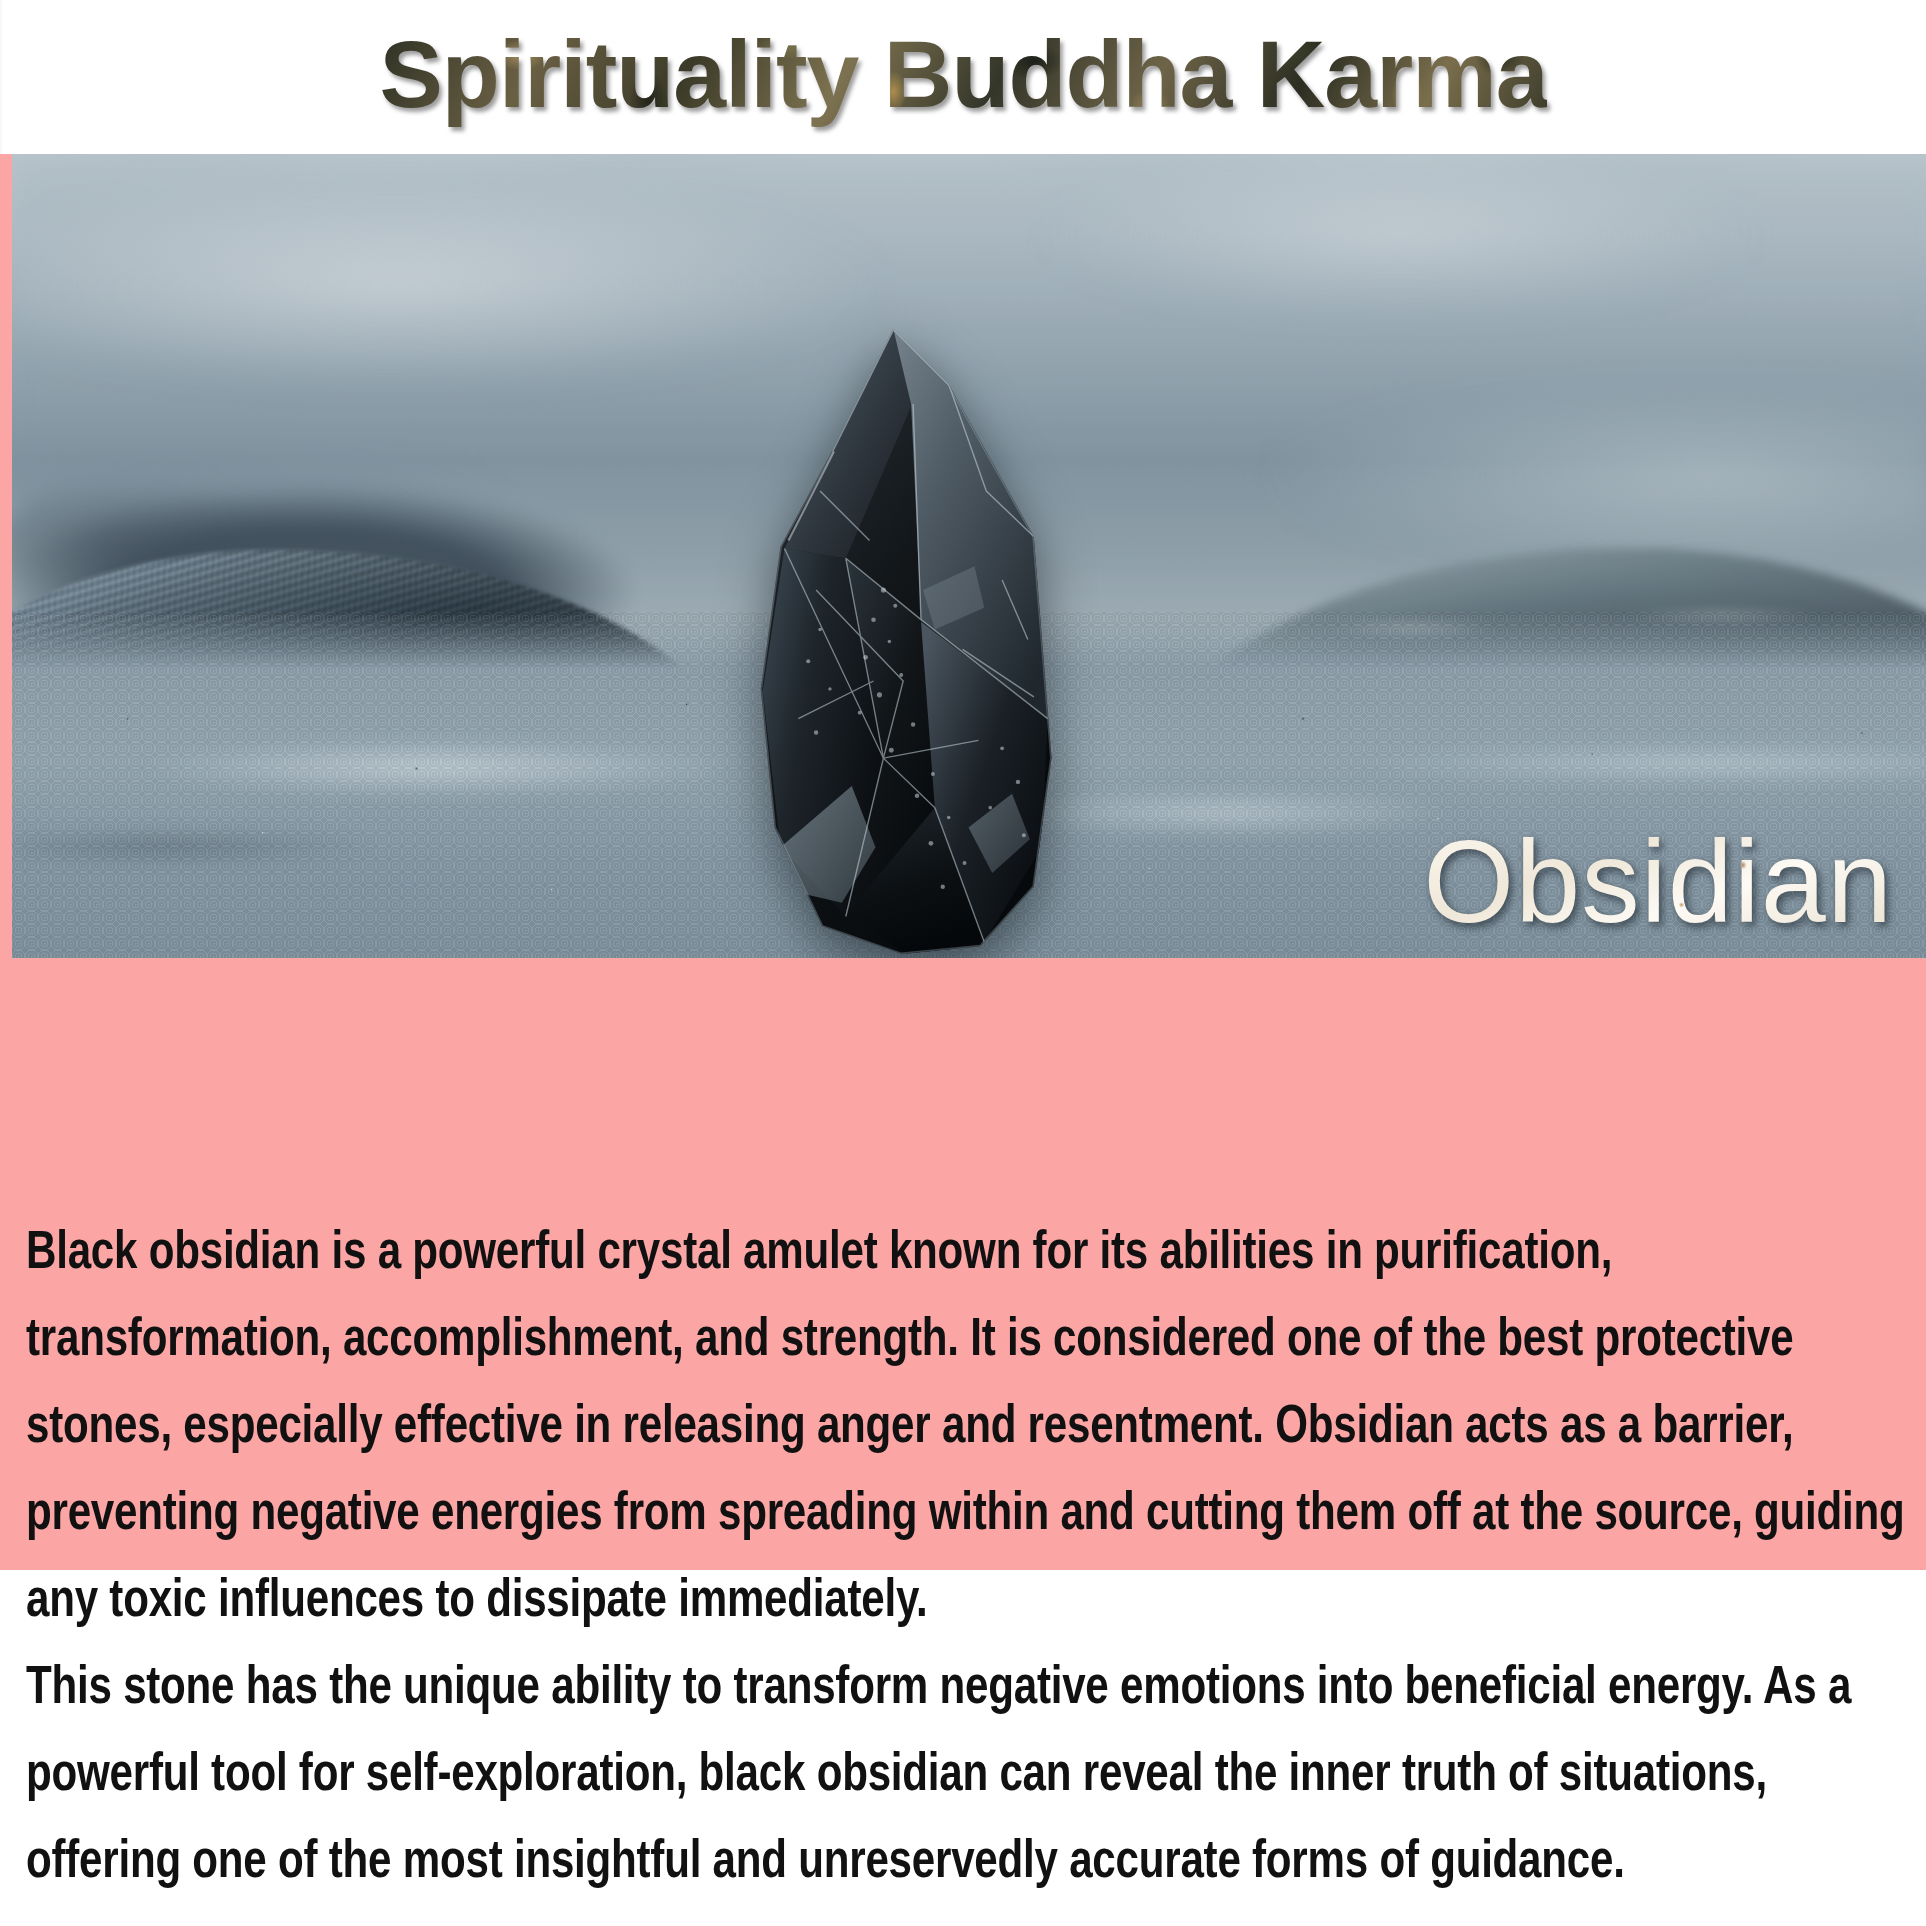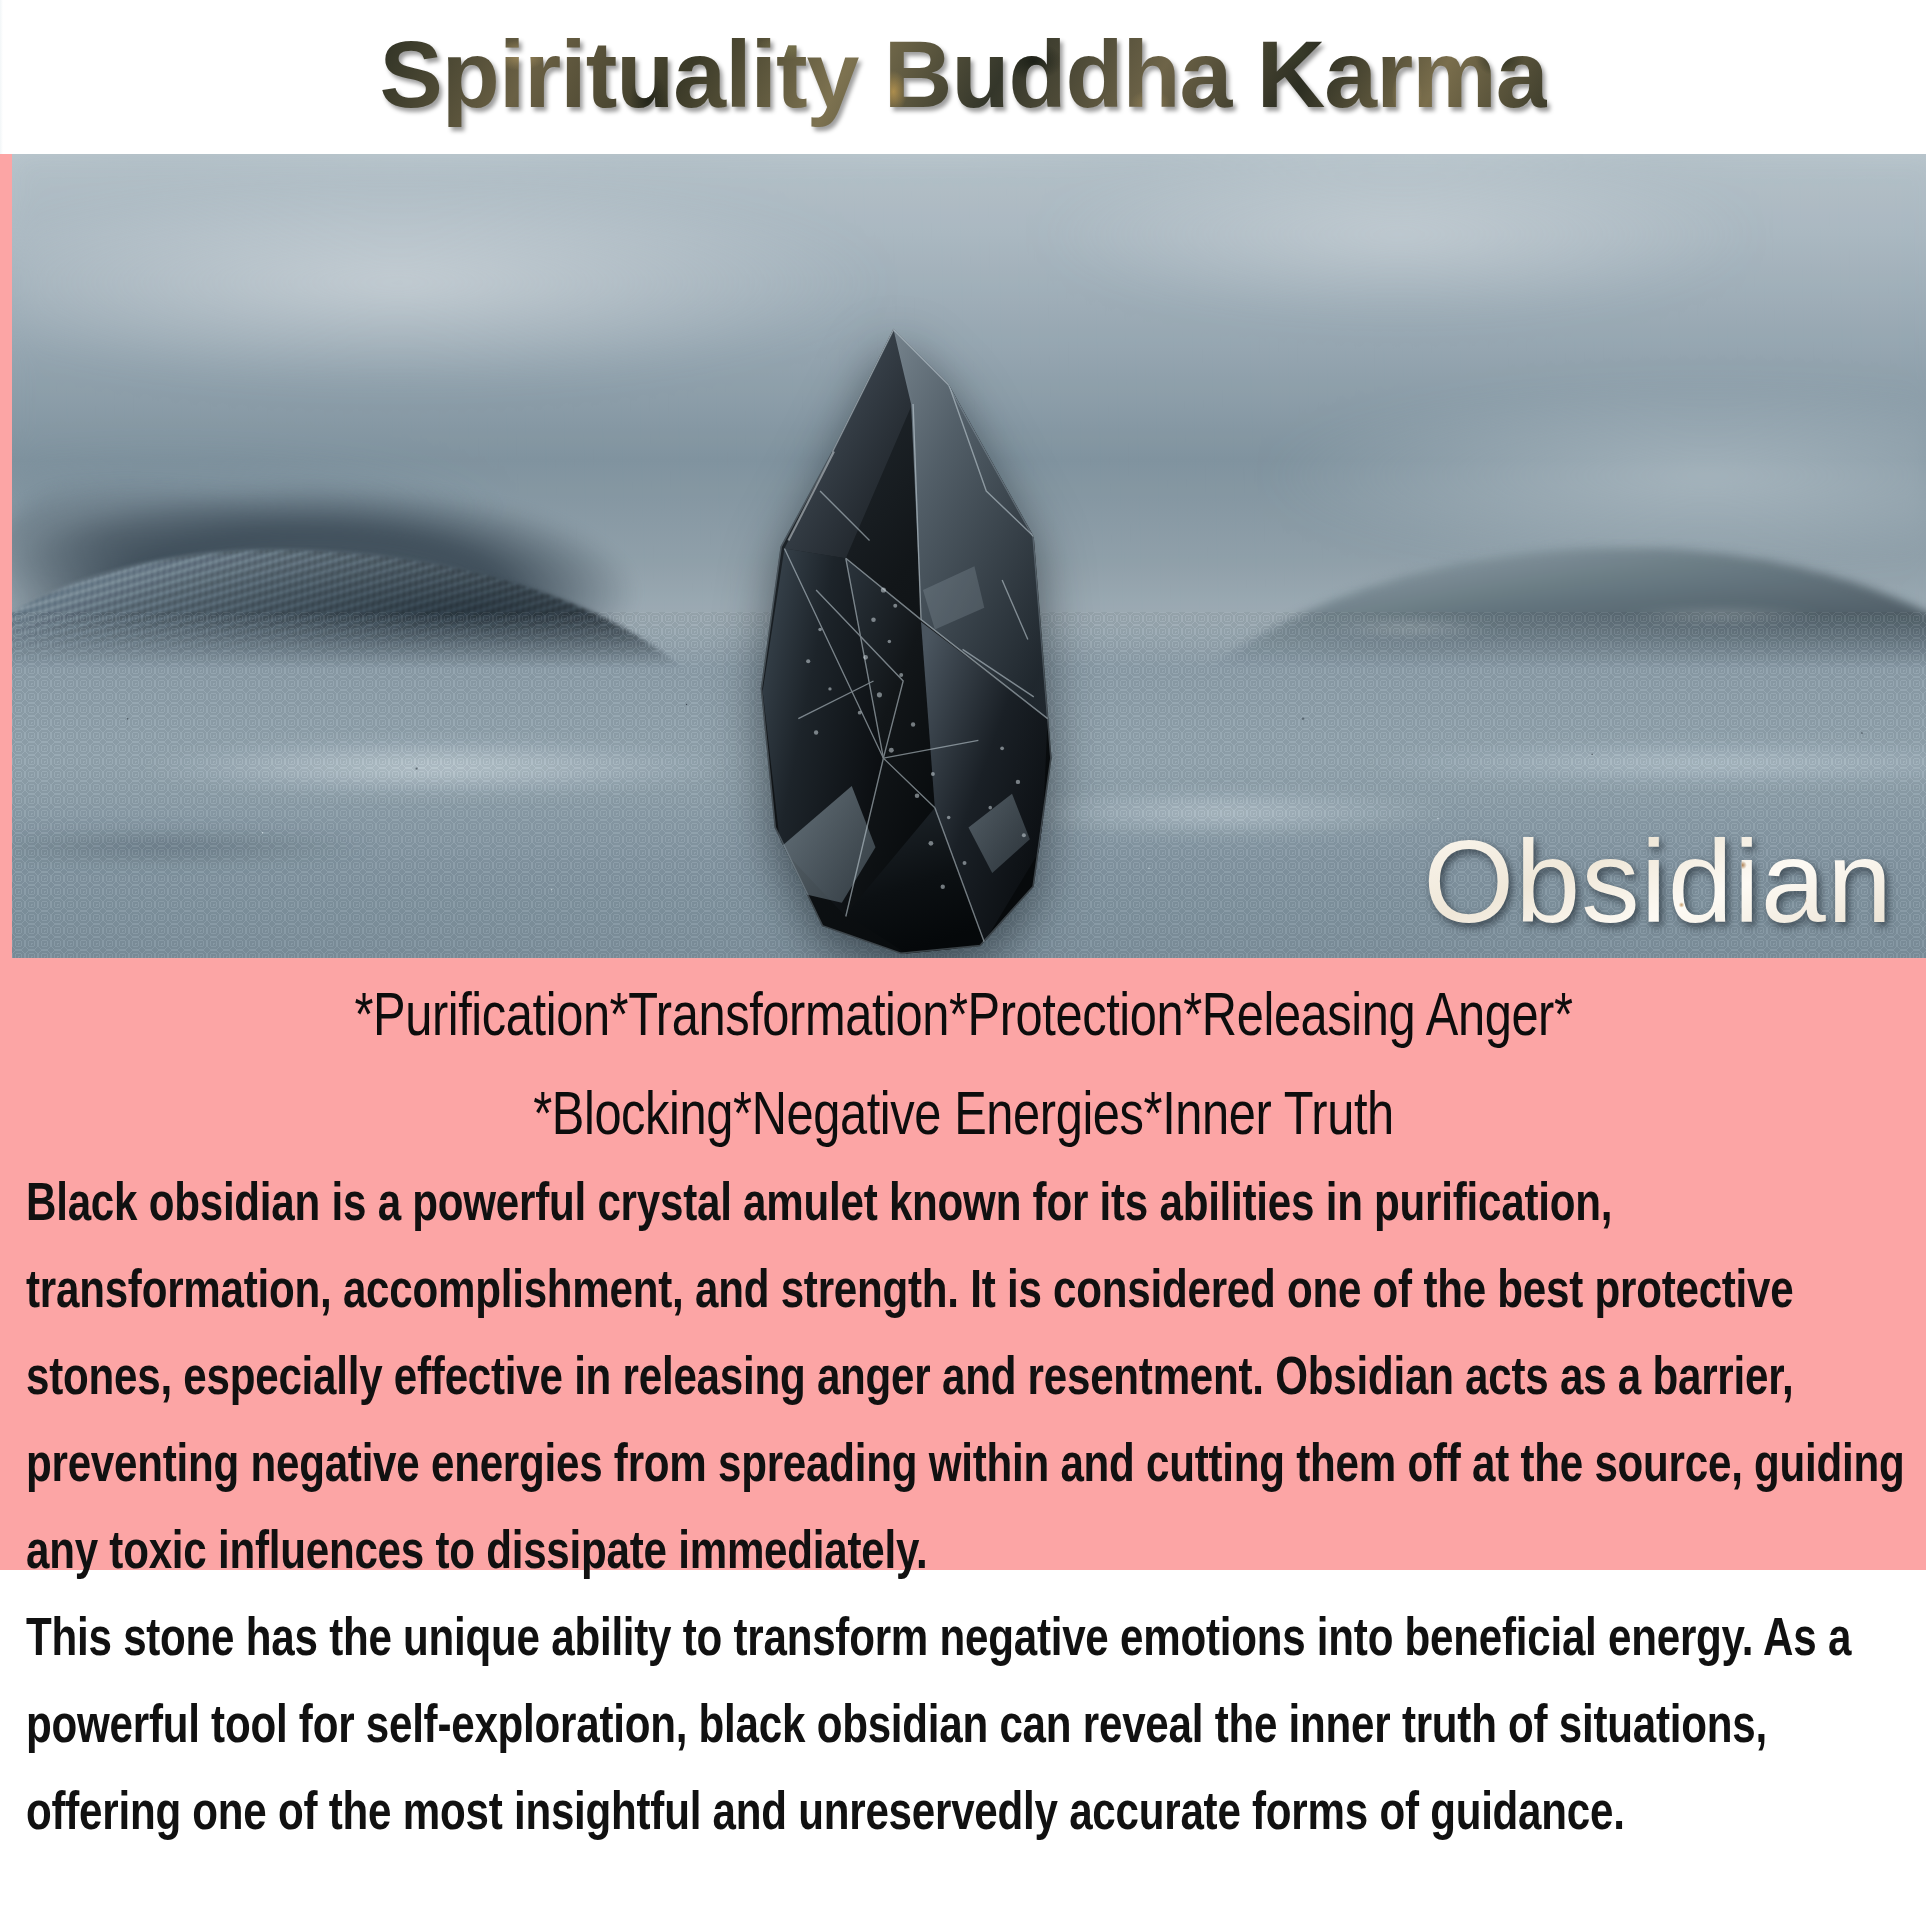--- a/index.html
+++ b/index.html
@@ -255,21 +255,21 @@
     letter-spacing: -0.5px;
     white-space: nowrap;
     transform: scaleX(0.80);
     transform-origin: center center;
   }
 
   
   .body-copy {
     position: absolute;
     left: 26px;
-    top: 1158px;
+    top: 1206px;
     width: 1881px;
   }
   .para {
     font-family: "Liberation Sans Narrow", "Liberation Sans", sans-serif;
     font-stretch: condensed;
     font-weight: 600;
     font-size: 53px;
     line-height: 87px;
     color: #111111;
     margin: 0;
@@ -430,24 +430,20 @@
               radial-gradient(circle 6px at 68% 36%, rgba(156,102,48,.8), rgba(156,102,48,0) 70%),
               radial-gradient(circle 5px at 81% 66%, rgba(174,120,60,.75), rgba(174,120,60,0) 70%),
               radial-gradient(circle 6px at 93% 28%, rgba(152,100,46,.8), rgba(152,100,46,0) 70%),
               linear-gradient(160deg,#fbf7ef 0%,#efe7d8 35%,#fdfaf4 62%,#e9e0cf 100%);
             -webkit-background-clip:text; background-clip:text;
             color:transparent; -webkit-text-fill-color:transparent;
             filter: drop-shadow(3px 4px 4px rgba(10,18,26,.6));">Obsidian</div>
     </div>
   </div>
 
-  <div class="keywords">
-    <div class="kw-line">*Purification*Transformation*Protection*Releasing Anger*</div>
-    <div class="kw-line">*Blocking*Negative Energies*Inner Truth</div>
-  </div>
 
   <div class="body-copy">
     <p class="para">Black obsidian is a powerful crystal amulet known for its abilities in purification, transformation, accomplishment, and strength. It is considered one of the best protective stones, especially effective in releasing anger and resentment. Obsidian acts as a barrier, preventing negative energies from spreading within and cutting them off at the source, guiding any toxic influences to dissipate immediately.</p>
     <p class="para">This stone has the unique ability to transform negative emotions into beneficial energy. As a powerful tool for self-exploration, black obsidian can reveal the inner truth of situations, offering one of the most insightful and unreservedly accurate forms of guidance.</p>
   </div>
 
 </div>
 
 
 </body></html>

